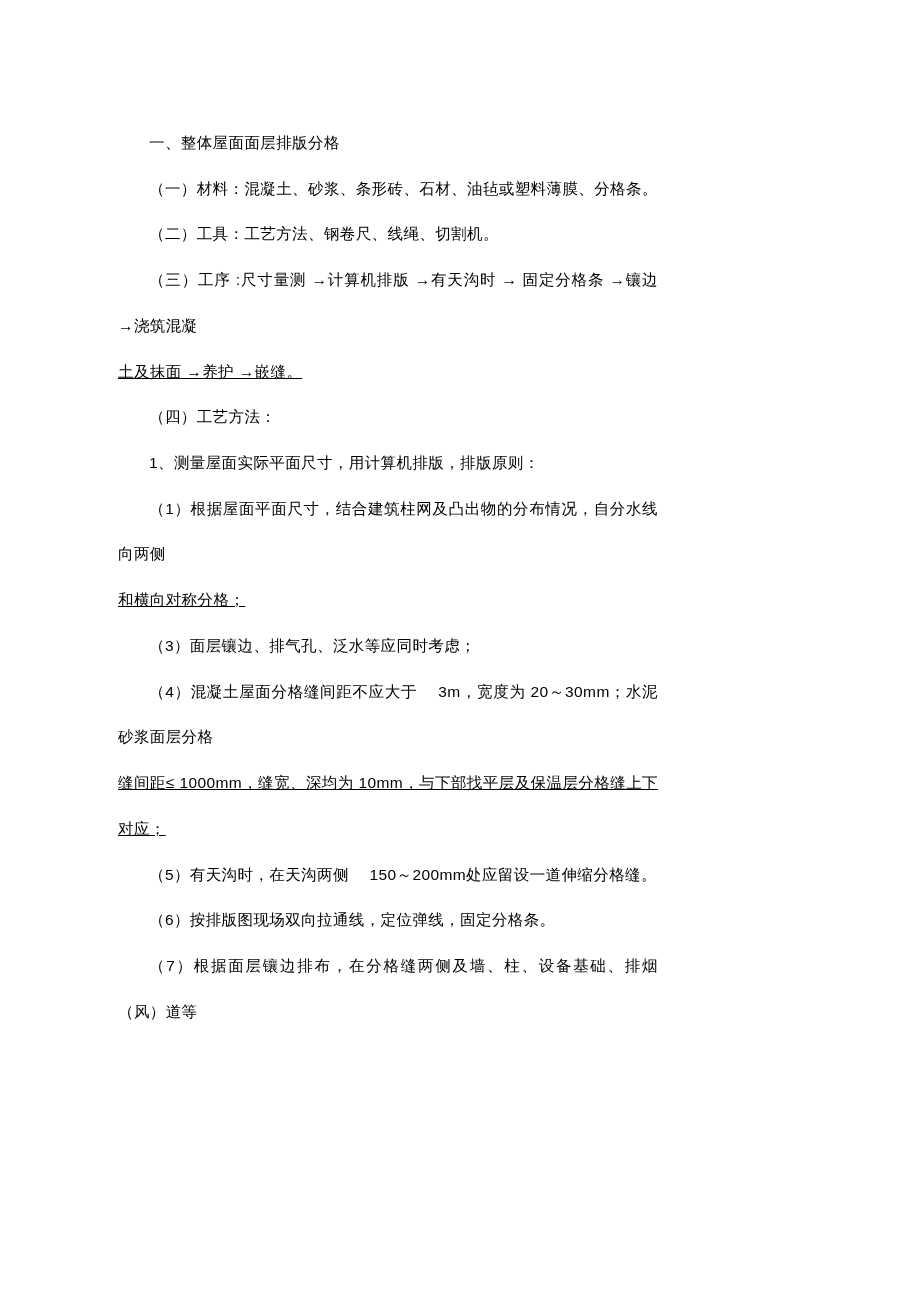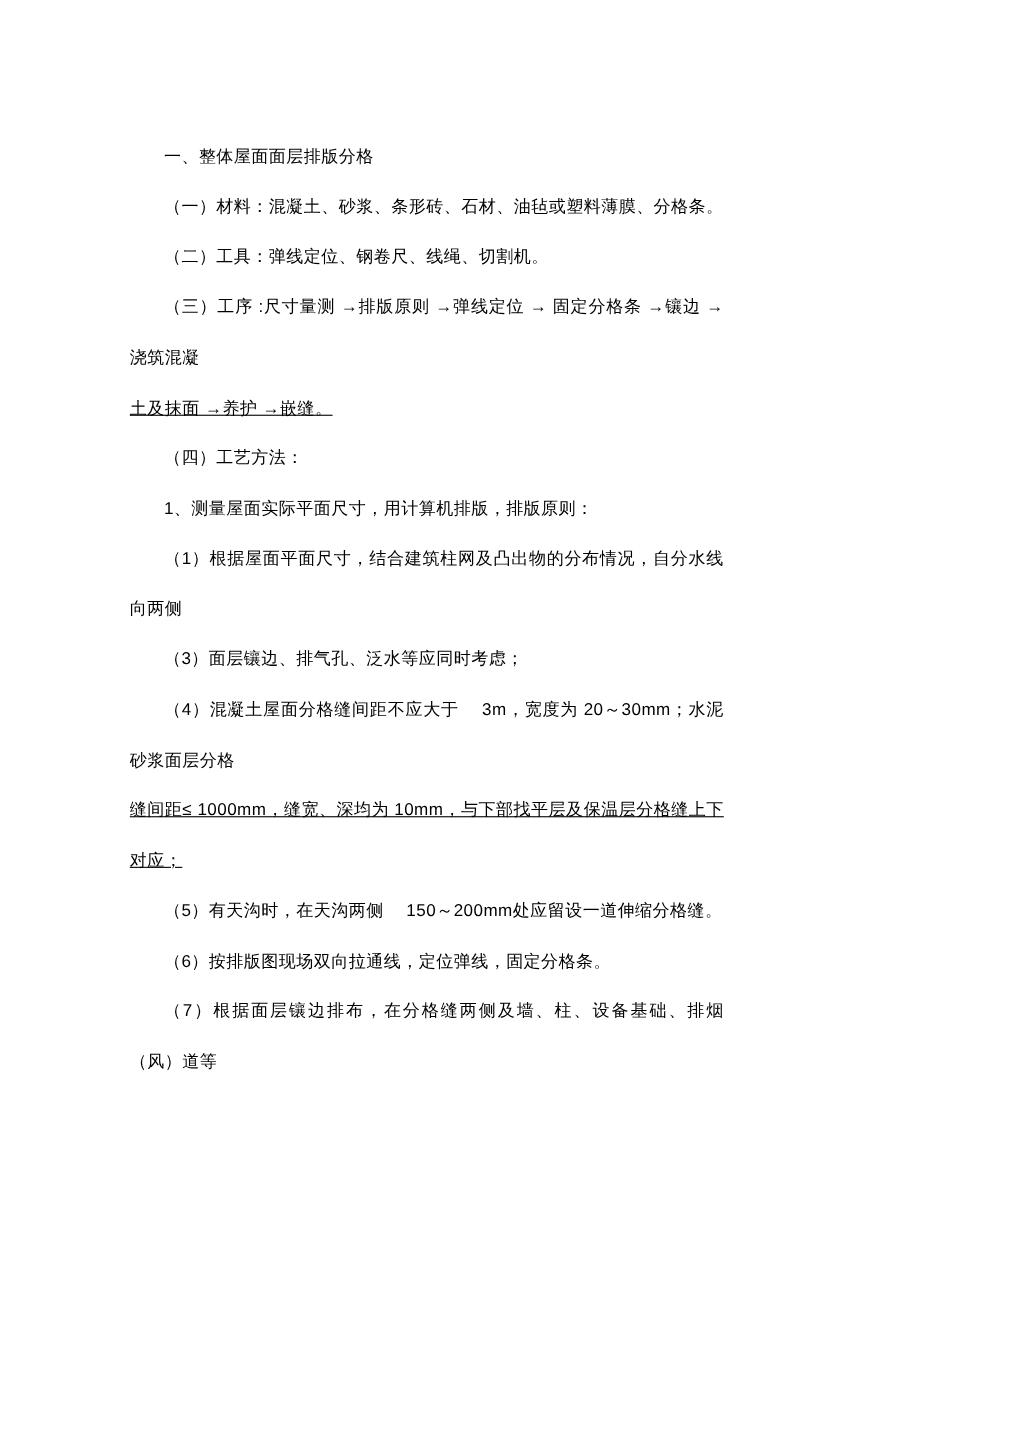--- a/index.html
+++ b/index.html
@@ -37,26 +37,27 @@
     text-decoration: underline;
   }
 </style>
 </head>
 <body>
 
 <div class="page">
   <div id="body-text">
       <p class="para indent">一、整体屋面面层排版分格</p>
       <p class="para indent">（一）材料：混凝土、砂浆、条形砖、石材、油毡或塑料薄膜、分格条。</p>
-      <p class="para indent">（二）工具：弹线定位、钢卷尺、线绳、切割机。</p>
-      <p class="para indent">（三）工序 :尺寸量测 →排版原则 →弹线定位 → 固定分格条 →镶边 →浇筑混凝</p>
+      <p class="para indent">（二）工具：工艺方法、钢卷尺、线绳、切割机。</p>
+      <p class="para indent">（三）工序 :尺寸量测 →计算机排版 →有天沟时 → 固定分格条 →镶边 →浇筑混凝</p>
       <p class="para noindent">土及抹面 →养护 →嵌缝。</p>
       <p class="para indent">（四）工艺方法：</p>
       <p class="para indent">1、测量屋面实际平面尺寸，用计算机排版，排版原则：</p>
       <p class="para indent">（1）根据屋面平面尺寸，结合建筑柱网及凸出物的分布情况，自分水线向两侧</p>
+      <p class="para noindent">和横向对称分格；</p>
       <p class="para indent">（3）面层镶边、排气孔、泛水等应同时考虑；</p>
       <p class="para indent">（4）混凝土屋面分格缝间距不应大于　 3m，宽度为 20～30mm；水泥砂浆面层分格</p>
       <p class="para noindent">缝间距≤ 1000mm，缝宽、深均为 10mm，与下部找平层及保温层分格缝上下对应；</p>
       <p class="para indent">（5）有天沟时，在天沟两侧　 150～200mm处应留设一道伸缩分格缝。</p>
       <p class="para indent">（6）按排版图现场双向拉通线，定位弹线，固定分格条。</p>
       <p class="para indent">（7）根据面层镶边排布，在分格缝两侧及墙、柱、设备基础、排烟（风）道等</p>
     </div>
 </div>
 
 </body></html>

